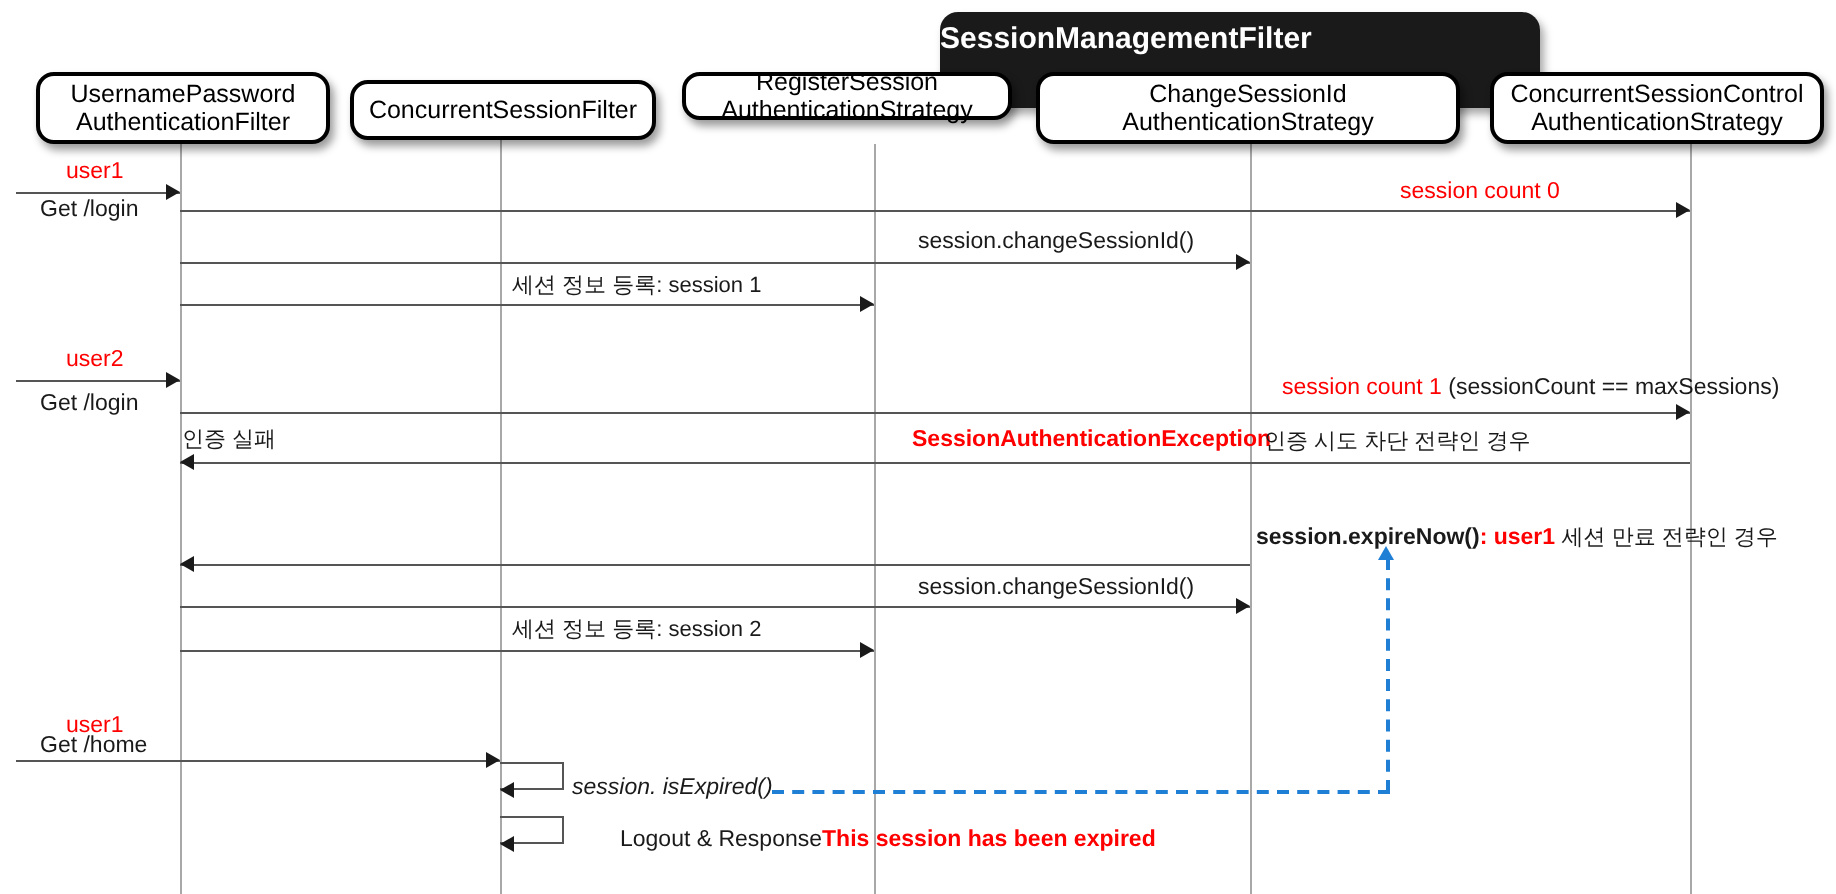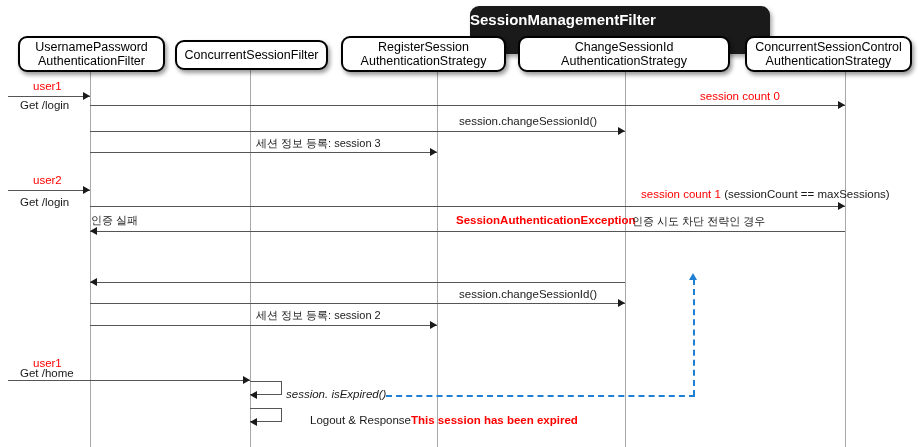--- a/index.html
+++ b/index.html
@@ -132,21 +132,21 @@
       <span>AuthenticationFilter</span>
     </div>
   </div>
 
   <div class="head" style="left:175px;top:40px;width:153px;height:30px;">
     <div>
       <span>ConcurrentSessionFilter</span>
     </div>
   </div>
 
-  <div class="head" style="left:341px;top:36px;width:165px;height:36px;">
+  <div class="head" style="left:341px;top:36px;width:165px;height:24px;">
     <div>
       <span>RegisterSession</span>
       <span>AuthenticationStrategy</span>
     </div>
   </div>
 
   <div class="head" style="left:518px;top:36px;width:212px;height:36px;">
     <div>
       <span>ChangeSessionId</span>
       <span>AuthenticationStrategy</span>
@@ -172,21 +172,21 @@
   <div class="lbl" style="left:20px;top:99px;">Get /login</div>
 
   <div class="lbl red" style="left:700px;top:90px;">session count 0</div>
   <div class="msg-line" style="left:90px;top:105px;width:755px;"></div>
   <div class="arrow-r" style="left:838px;top:101px;"></div>
 
   <div class="lbl" style="left:459px;top:115px;">session.changeSessionId()</div>
   <div class="msg-line" style="left:90px;top:131px;width:535px;"></div>
   <div class="arrow-r" style="left:618px;top:127px;"></div>
 
-  <div class="lbl ko" style="left:256px;top:137px;">세션 정보 등록: session 3</div>
+  <div class="lbl ko" style="left:256px;top:137px;">세션 정보 등록: session 1</div>
   <div class="msg-line" style="left:90px;top:152px;width:347px;"></div>
   <div class="arrow-r" style="left:430px;top:148px;"></div>
 
   <div class="lbl red" style="left:33px;top:174px;">user2</div>
   <div class="msg-line" style="left:8px;top:190px;width:82px;"></div>
   <div class="arrow-r" style="left:83px;top:186px;"></div>
   <div class="lbl" style="left:20px;top:196px;">Get /login</div>
 
   <div class="inline-group" style="left:641px;top:188px;">
     <span class="lbl red" style="position:static;">session count 1</span>
@@ -197,20 +197,24 @@
 
   <div class="lbl ko" style="left:91px;top:214px;">인증 실패</div>
   <div class="lbl redb" style="left:456px;top:214px;">SessionAuthenticationException</div>
   <div class="lbl ko" style="left:632px;top:215px;">인증 시도 차단 전략인 경우</div>
   <div class="msg-line" style="left:90px;top:231px;width:755px;"></div>
   <div class="arrow-l" style="left:90px;top:227px;"></div>
 
   <div class="msg-line" style="left:90px;top:282px;width:535px;"></div>
   <div class="arrow-l" style="left:90px;top:278px;"></div>
 
+  <div class="inline-group" style="left:628px;top:263px;">
+    <span class="lbl bold" style="position:static;">session.expireNow()</span><span class="lbl redb" style="position:static;">: user1</span>
+    <span class="lbl ko" style="position:static;">세션 만료 전략인 경우</span>
+  </div>
 
   <div class="lbl" style="left:459px;top:288px;">session.changeSessionId()</div>
   <div class="msg-line" style="left:90px;top:303px;width:535px;"></div>
   <div class="arrow-r" style="left:618px;top:299px;"></div>
 
   <div class="lbl ko" style="left:256px;top:309px;">세션 정보 등록: session 2</div>
   <div class="msg-line" style="left:90px;top:325px;width:347px;"></div>
   <div class="arrow-r" style="left:430px;top:321px;"></div>
 
   <div class="lbl red" style="left:33px;top:357px;">user1</div>

